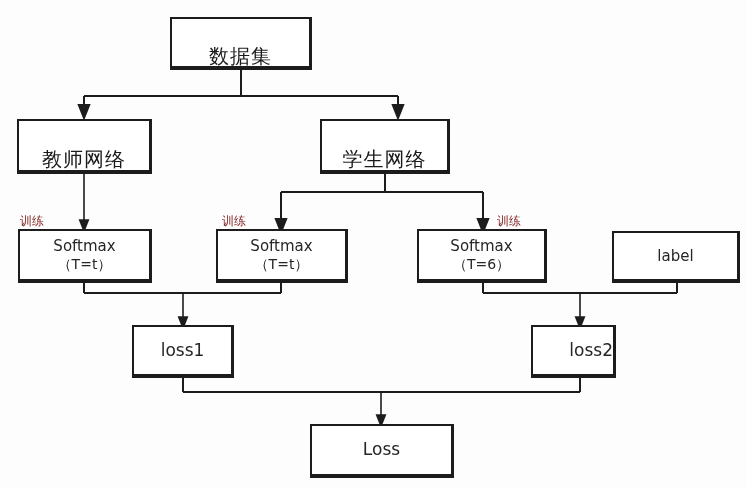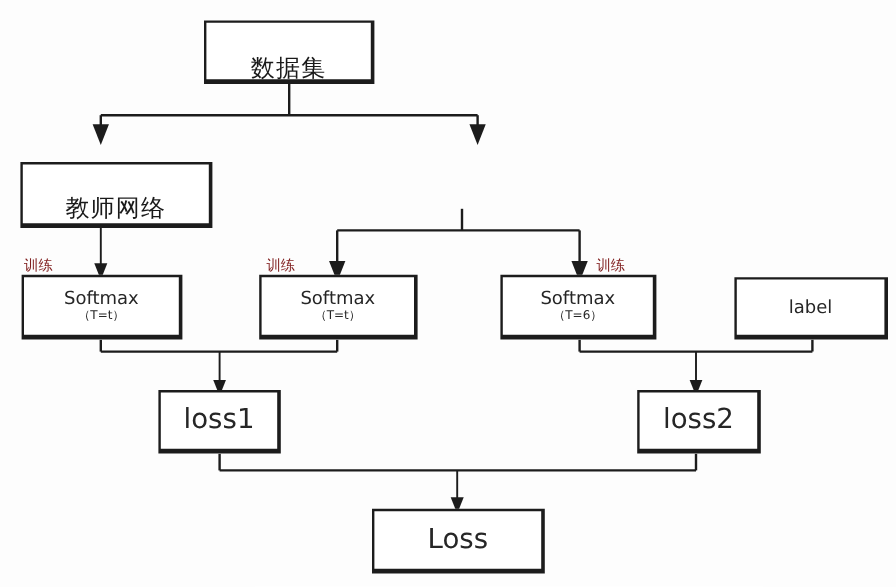--- a/index.html
+++ b/index.html
@@ -48,24 +48,24 @@
     letter-spacing: 1px;
     color: #1a1a1a;
     margin-top: 27px;
   }
   .latin {
     font-family: "DejaVu Sans", "Liberation Sans", sans-serif;
     font-size: 15px;
     color: #262626;
   }
   .latin-sm {
-    font-size: 10px;
+    font-size: 14px;
   }
   .latin-lg {
-    font-size: 23px;
+    font-size: 17px;
   }
   .edge-label {
     position: absolute;
     font-family: "DejaVu Sans", "Liberation Sans", sans-serif;
     font-size: 12px;
     color: #7f1d1d;
     white-space: nowrap;
     letter-spacing: 0px;
   }
 </style>
@@ -118,24 +118,27 @@
       <path d="M580,378 L580,392" stroke="#1c1c1c" stroke-width="2" fill="none"></path>
       <path d="M183,392 L580,392" stroke="#1c1c1c" stroke-width="2" fill="none"></path>
       <path d="M381,392 L381,421" stroke="#1c1c1c" stroke-width="1.6" fill="none" marker-end="url(#arrowhead)"></path>
     </g>
   </svg>
 
   <div class="node-box" style="left:170px; top:17px; width:142px; height:53px;">
     <span class="cjk line1">数据集</span>
   </div>
 
-  <div class="node-box" style="left:17px; top:135px; width:160px; height:55px;justify-content:flex-end;">
+  <div class="node-box" style="left:17px; top:119px; width:135px; height:55px;">
     <span class="cjk line1">教师网络</span>
   </div>
 
+  <div class="node-box" style="left:320px; top:119px; width:130px; height:55px;">
+    <span class="cjk line1">学生网络</span>
+  </div>
 
   <div class="node-box" style="left:18px; top:229px; width:134px; height:54px;">
     <span class="latin line1">Softmax</span>
     <span class="latin latin-sm line2">（T=t）</span>
   </div>
 
   <div class="node-box" style="left:216px; top:229px; width:132px; height:54px;">
     <span class="latin line1">Softmax</span>
     <span class="latin latin-sm line2">（T=t）</span>
   </div>
@@ -146,21 +149,21 @@
   </div>
 
   <div class="node-box" style="left:612px; top:231px; width:128px; height:52px;">
     <span class="latin line1">label</span>
   </div>
 
   <div class="node-box" style="left:132px; top:325px; width:102px; height:53px;">
     <span class="latin latin-lg line1">loss1</span>
   </div>
 
-  <div class="node-box" style="left:531px; top:325px; width:103px; height:53px;">
+  <div class="node-box" style="left:531px; top:325px; width:85px; height:53px;align-items:flex-end;">
     <span class="latin latin-lg line1">loss2</span>
   </div>
 
   <div class="node-box" style="left:310px; top:424px; width:144px; height:54px;">
     <span class="latin latin-lg line1">Loss</span>
   </div>
 
   <div class="edge-label" style="left:20px; top:213px;">训练</div>
 
   <div class="edge-label" style="left:222px; top:213px;">训练</div>

